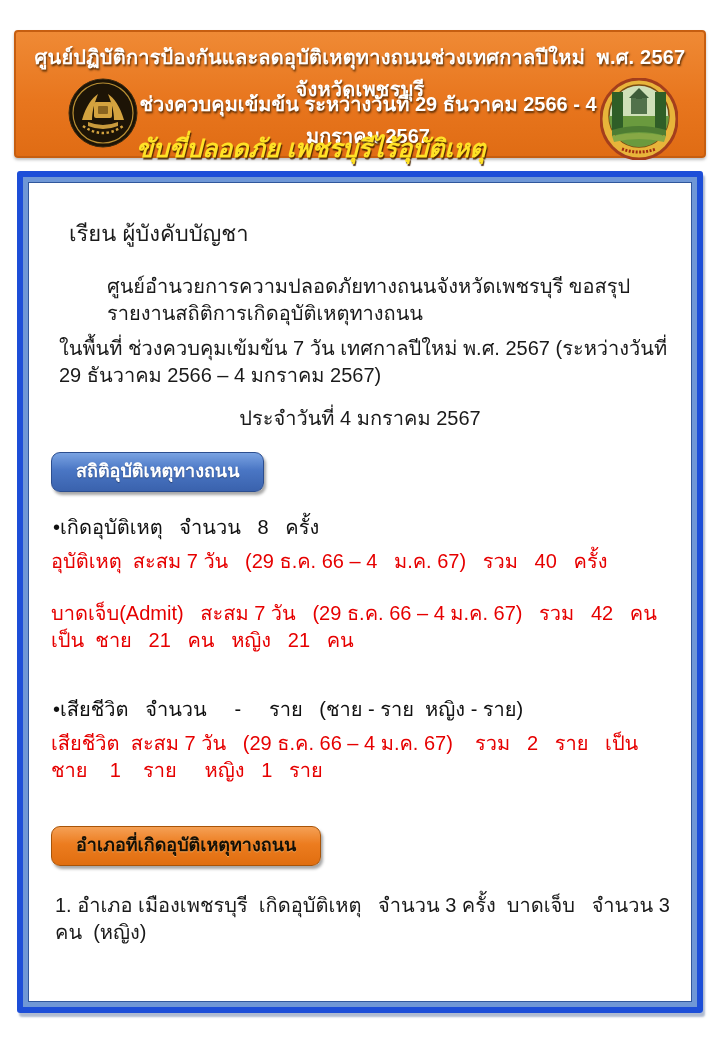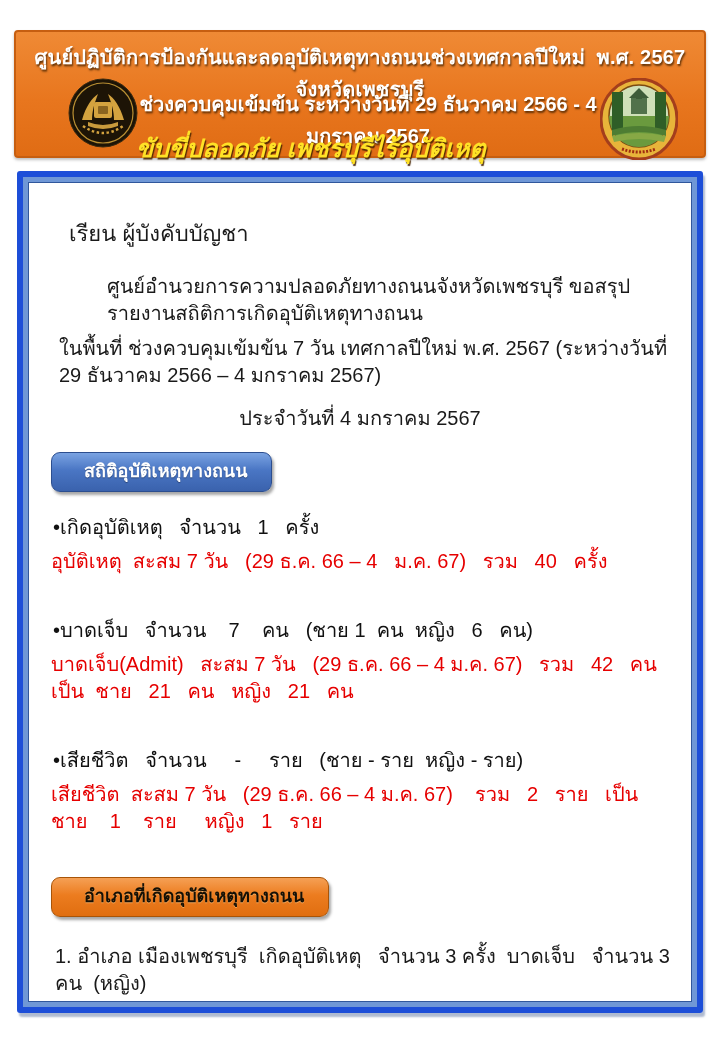--- a/index.html
+++ b/index.html
@@ -33,21 +33,21 @@
 
   .content { position:relative; width:100%; height:100%; padding:0 14px;
     color:#1a1a1a; font-size:20px; line-height:1.35; }
   .line { white-space:pre-wrap; }
 
   .salutation { margin:36px 0 0 26px; font-size:22px; }
   .intro1 { margin:24px 4px 0 64px; }
   .intro2 { margin:8px 0 0 16px; }
   .dateline { margin:16px 0 0 0; text-align:center; }
 
-  .label-btn { display:inline-block; padding:6px 24px 8px 32px; font-size:18px;
+  .label-btn { display:inline-block; padding:6px 24px 8px 24px; font-size:18px;
     font-weight:bold; border-radius:9px; white-space:pre-wrap; }
   .label-blue { margin:20px 0 0 8px; color:#ffffff;
     background:linear-gradient(180deg,#7aa3e2 0%,#4a76c4 45%,#3a62ad 100%);
     border:1px solid #2c4e8f; box-shadow:2px 3px 3px rgba(0,0,0,0.35);
     text-shadow:0 1px 1px rgba(0,0,0,0.35); }
   .label-orange { margin:42px 0 0 8px; color:#151005;
     background:linear-gradient(180deg,#f5a055 0%,#ec7c1f 45%,#e06e10 100%);
     border:1px solid #a85408; box-shadow:2px 3px 3px rgba(0,0,0,0.35);
     text-shadow:0 1px 0 rgba(255,210,150,0.5); }
 
@@ -104,26 +104,25 @@
 
         <div class="intro1 line">ศูนย์อำนวยการความปลอดภัยทางถนนจังหวัดเพชรบุรี ขอสรุปรายงานสถิติการเกิดอุบัติเหตุทางถนน</div>
         <div class="intro2 line">ในพื้นที่ ช่วงควบคุมเข้มข้น 7 วัน เทศกาลปีใหม่ พ.ศ. 2567 (ระหว่างวันที่ 29 ธันวาคม 2566 – 4 มกราคม 2567)</div>
 
         <div class="dateline line">ประจำวันที่ 4 มกราคม 2567</div>
 
         <div>
           <span class="label-btn label-blue">สถิติอุบัติเหตุทางถนน</span>
         </div>
 
-        <div class="stat-black first line">•เกิดอุบัติเหตุ   จำนวน   1   ครั้ง</div>
+        <div class="stat-black first line">•เกิดอุบัติเหตุ   จำนวน   8   ครั้ง</div>
         <div class="stat-red line">อุบัติเหตุ  สะสม 7 วัน   (29 ธ.ค. 66 – 4   ม.ค. 67)   รวม   40   ครั้ง</div>
 
         <div class="gap"></div>
 
-        <div class="stat-black line">•บาดเจ็บ   จำนวน    7    คน   (ชาย 1  คน  หญิง   6   คน)</div>
         <div class="stat-red line">บาดเจ็บ(Admit)   สะสม 7 วัน   (29 ธ.ค. 66 – 4 ม.ค. 67)   รวม   42   คน   เป็น  ชาย   21   คน   หญิง   21   คน</div>
 
         <div class="gap"></div>
 
         <div class="stat-black line">•เสียชีวิต   จำนวน     -     ราย   (ชาย - ราย  หญิง - ราย)</div>
         <div class="stat-red line">เสียชีวิต  สะสม 7 วัน   (29 ธ.ค. 66 – 4 ม.ค. 67)    รวม   2   ราย   เป็น  ชาย    1    ราย     หญิง   1   ราย</div>
 
         <div>
           <span class="label-btn label-orange">อำเภอที่เกิดอุบัติเหตุทางถนน</span>
         </div>

